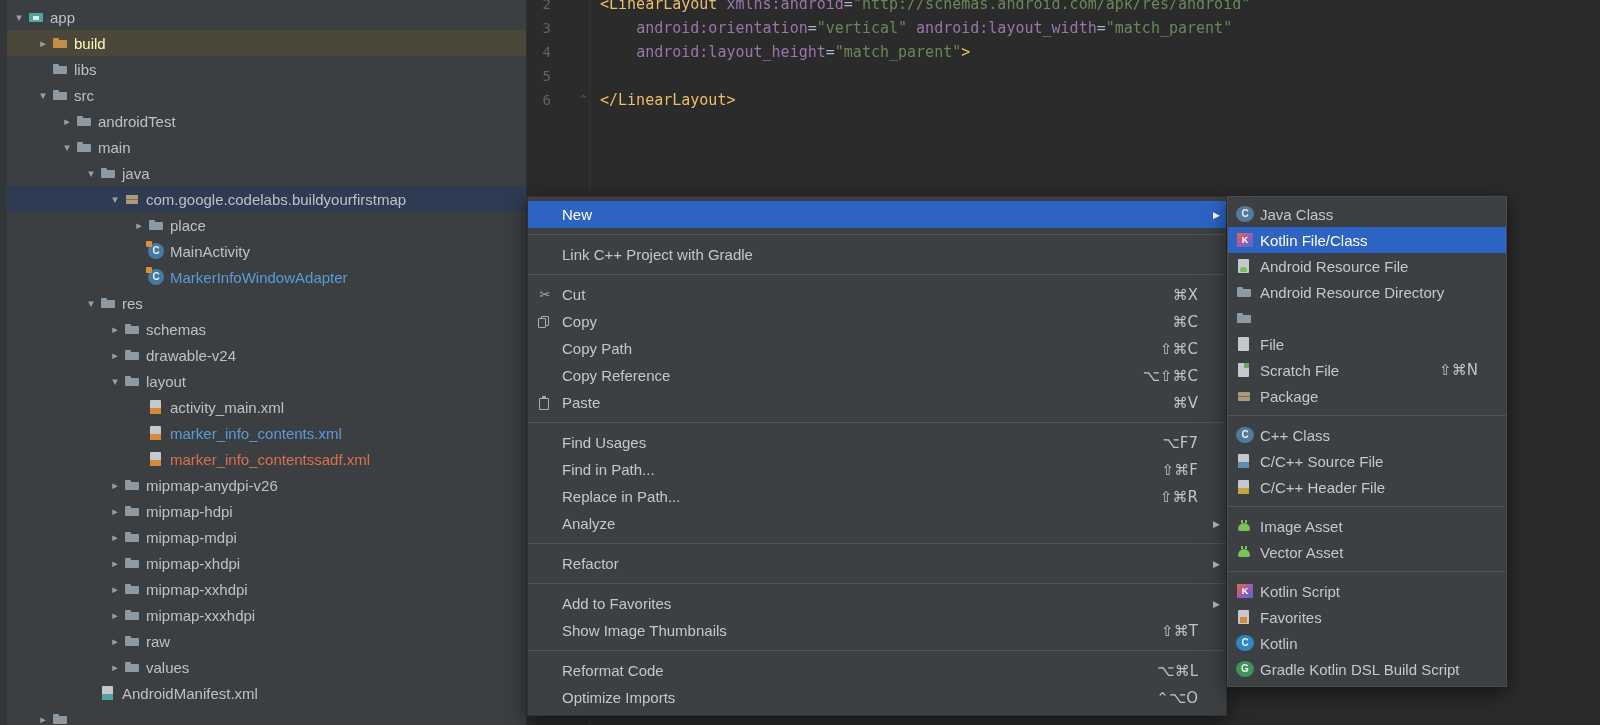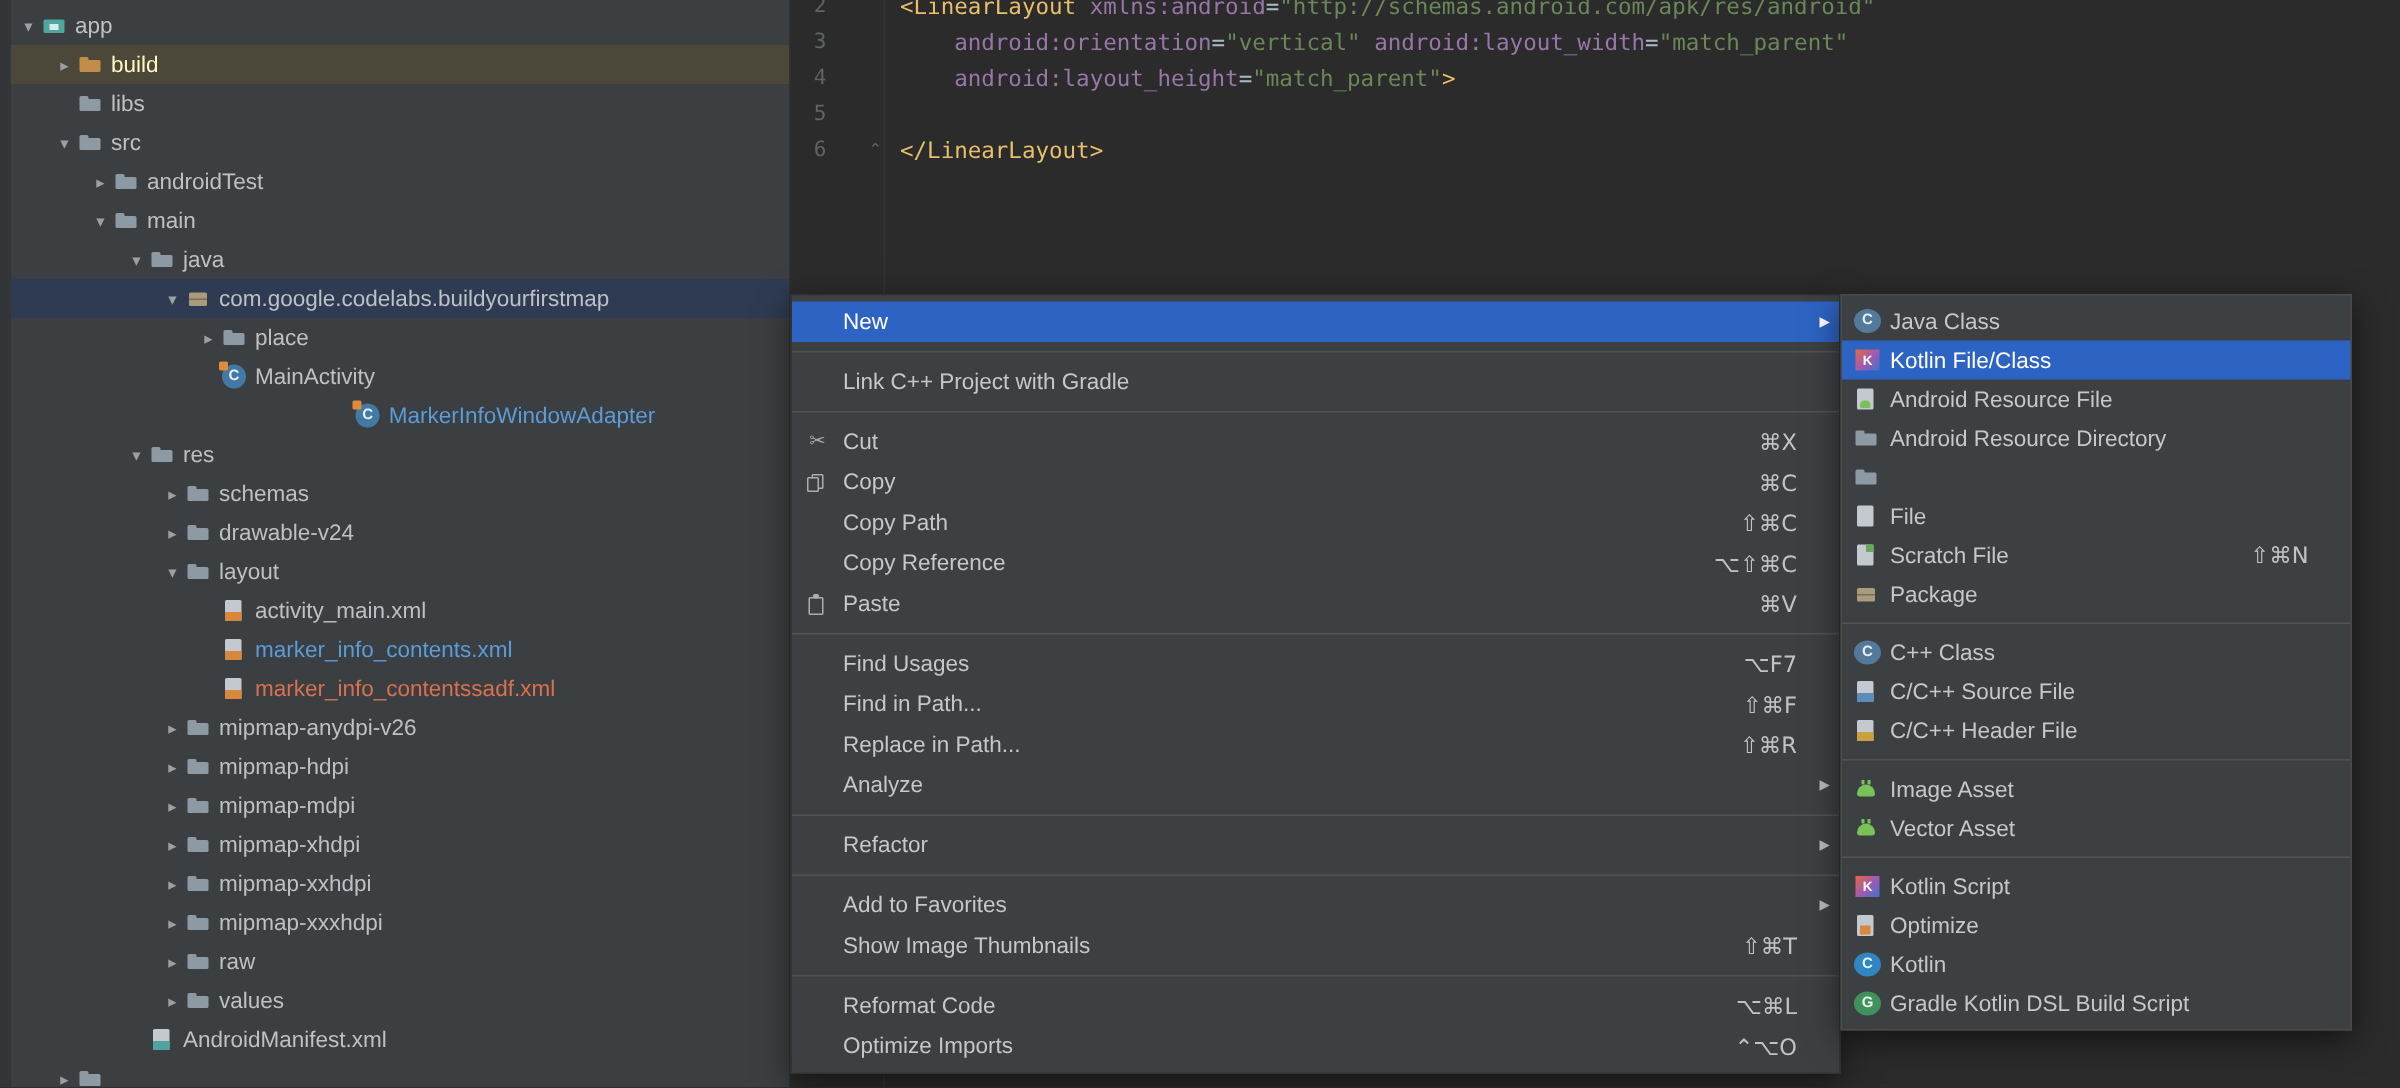--- a/index.html
+++ b/index.html
@@ -67,21 +67,21 @@
   .gutter{position:absolute;left:0;top:-8px;width:24px;text-align:right;
     font:14px/24px "DejaVu Sans Mono",monospace;color:#606366;}
   .code{position:absolute;left:73px;top:-8px;font:15px/24px "DejaVu Sans Mono",monospace;
     white-space:pre;color:#a9b7c6;}
   .fold{position:absolute;left:52px;top:88px;font:11px/24px "DejaVu Sans",sans-serif;color:#606366;}
 
   
   .menu{position:absolute;background:#3d4043;padding:4px 0;z-index:10;
     box-shadow:0 6px 20px rgba(0,0,0,.55);box-sizing:border-box;}
   .cmenu{left:527px;top:196px;width:700px;border:1px solid #323232;}
-  .smenu{left:1227px;top:196px;width:341px;border:1px solid #4a4a4a;}
+  .smenu{left:1227px;top:196px;width:280px;border:1px solid #4a4a4a;}
   .mitem{display:flex;align-items:center;height:27px;padding:0 6px 0 8px;font-size:15px;color:#c4c8cb;white-space:nowrap;}
   .smenu .mitem{height:26px;}
   .mitem.hl{background:#2d63c2;color:#fff;}
   .mic{width:18px;margin-right:8px;flex:none;}
   .smenu .mic{margin-right:6px;}
   .mlabel{flex:1;overflow:hidden;}
   .mshort{margin-right:10px;color:#bfc3c6;font-family:"DejaVu Sans",sans-serif;}
   .hl .mshort{color:#fff;}
   .marrow{width:12px;flex:none;text-align:right;font-size:9px;color:#b6babd;font-family:"DejaVu Sans",sans-serif;}
   .hl .marrow{color:#fff;}
@@ -137,21 +137,21 @@
       <div class="trow" style="padding-left: 123px;">
         <span class="arrow">▸</span>
         <span class="ic ic-folder"></span>
         <span class="tlabel">place</span>
       </div>
       <div class="trow" style="padding-left: 123px;">
         <span class="arrow"></span>
         <span class="ic ic-kotlin-class"></span>
         <span class="tlabel">MainActivity</span>
       </div>
-      <div class="trow" style="padding-left: 123px; justify-content: center;">
+      <div class="trow" style="padding-left: 123px;">
         <span class="arrow"></span>
         <span class="ic ic-kotlin-class"></span>
         <span class="tlabel c-blue">MarkerInfoWindowAdapter</span>
       </div>
       <div class="trow" style="padding-left: 75px;">
         <span class="arrow">▾</span>
         <span class="ic ic-folder"></span>
         <span class="tlabel">res</span>
       </div>
       <div class="trow" style="padding-left: 99px;">
@@ -435,21 +435,21 @@
       </div>
       <div class="msep"></div>
       <div class="mitem">
         <span class="mic ic ic-kotlin-script"></span>
         <span class="mlabel">Kotlin Script</span>
         <span class="mshort"></span>
         <span class="marrow"></span>
       </div>
       <div class="mitem">
         <span class="mic ic ic-singleton"></span>
-        <span class="mlabel">Optimize</span>
+        <span class="mlabel">Favorites</span>
         <span class="mshort"></span>
         <span class="marrow"></span>
       </div>
       <div class="mitem">
         <span class="mic ic ic-concept"></span>
         <span class="mlabel">Kotlin</span>
         <span class="mshort"></span>
         <span class="marrow"></span>
       </div>
       <div class="mitem">

